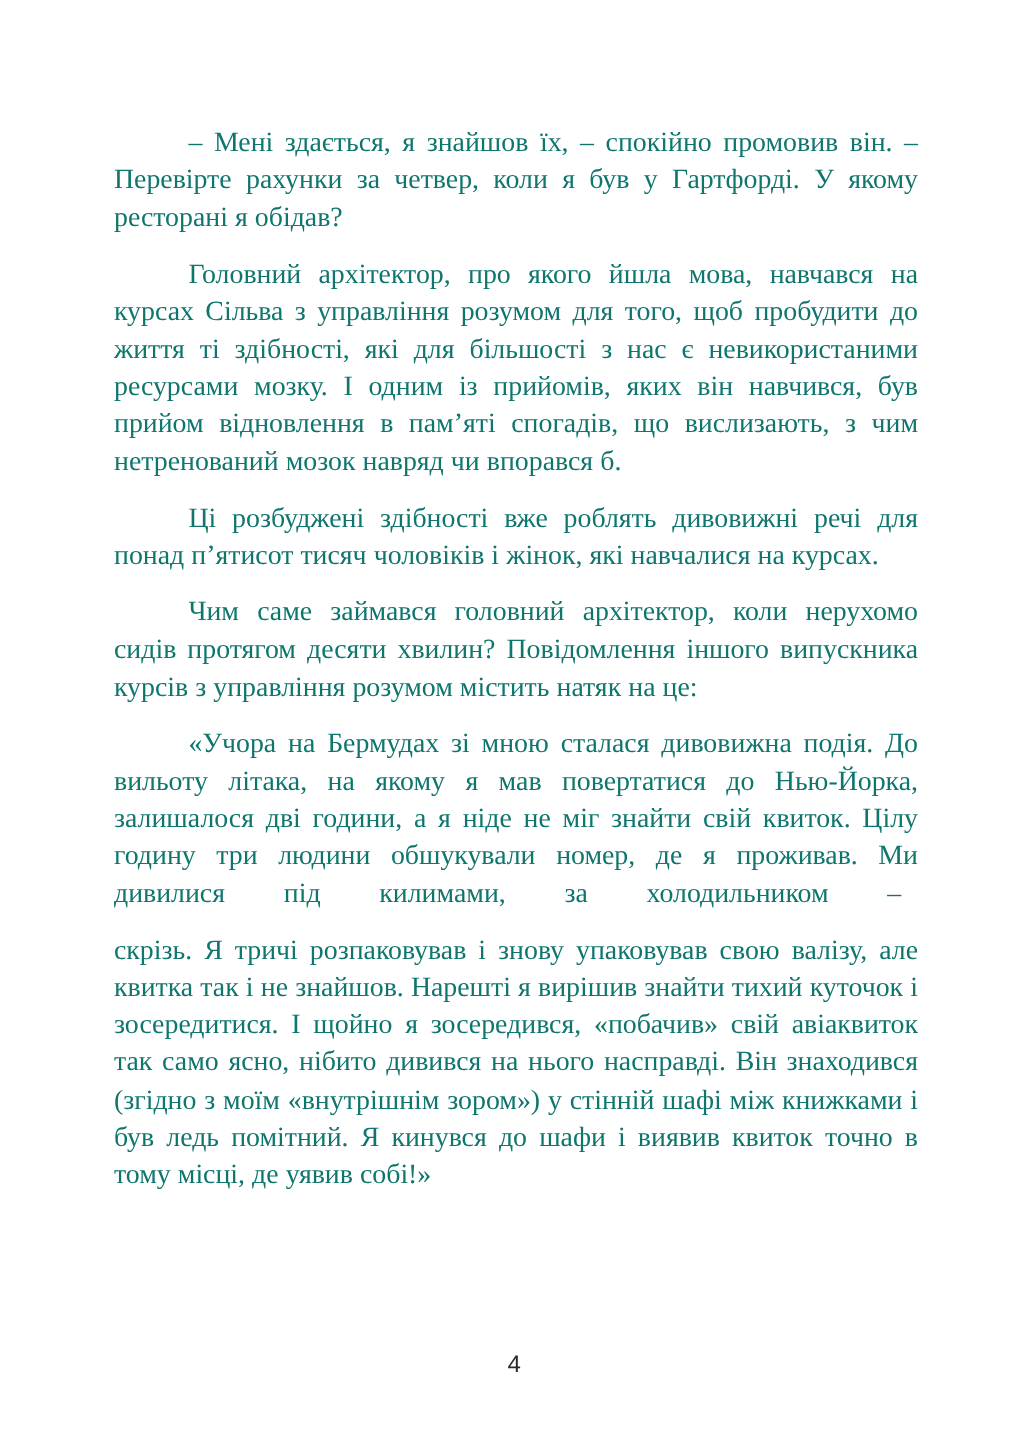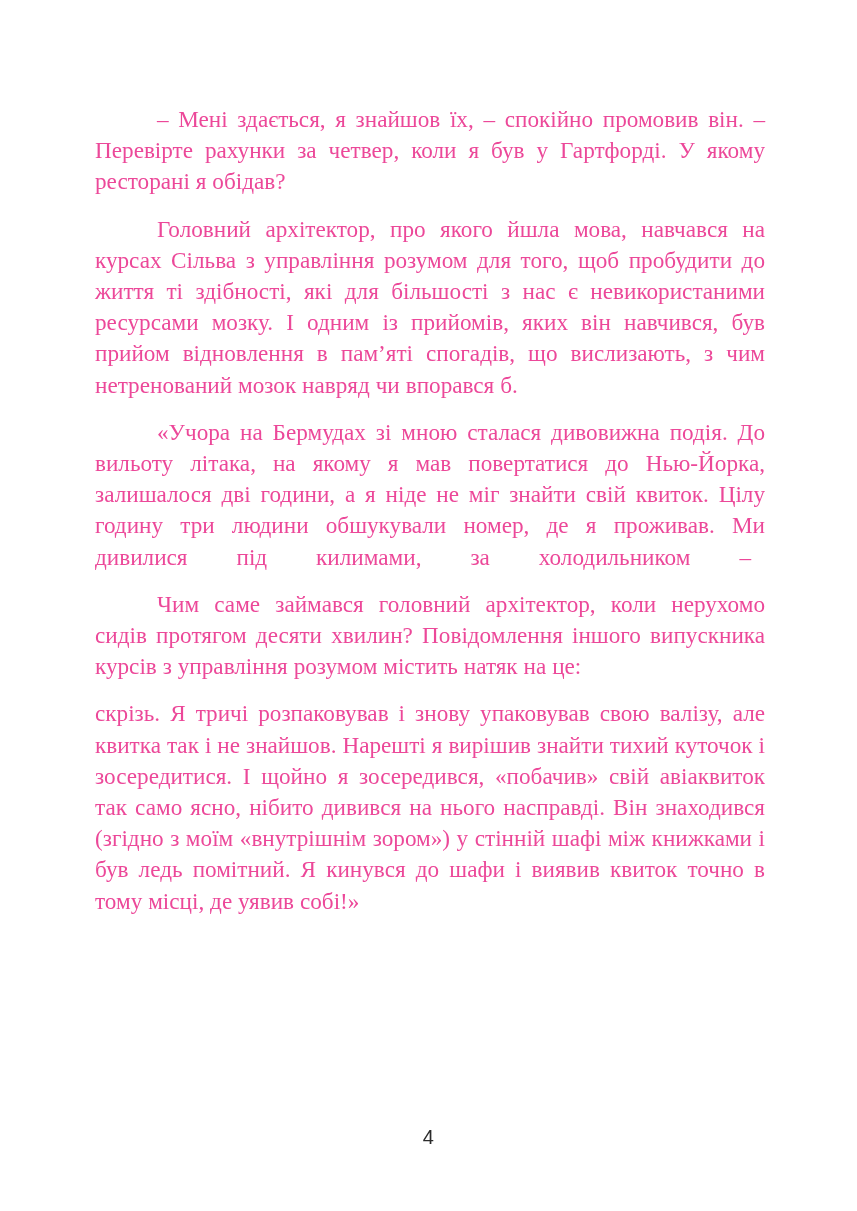--- a/index.html
+++ b/index.html
@@ -20,21 +20,21 @@
   }
 
   .text-block {
     position: absolute;
     left: 95px;
     top: 104px;
     width: 670px;
     font-family: "Liberation Serif", "DejaVu Serif", serif;
     font-size: 23.2px;
     line-height: 31.2px;
-    color: #ec4899;
+    color: #0f766e;
     text-align: justify;
     text-justify: inter-word;
     -webkit-hyphens: none;
     hyphens: none;
     word-spacing: 0.1px;
   }
 
   p.para {
     margin: 0;
     text-indent: 62px;
@@ -74,24 +74,25 @@
 
 <div class="page">
 
   <div class="text-block">
 
     <p class="para">– Мені здається, я знайшов їх, – спокійно промовив він. – Перевірте рахунки за четвер, коли я був у Гартфорді. У якому ресторані я обідав?</p>
 
 
     <p class="para">Головний архітектор, про якого йшла мова, навчався на курсах Сільва з управління розумом для того, щоб пробудити до життя ті здібності, які для більшості з нас є невикористаними ресурсами мозку. І одним із прийомів, яких він навчився, був прийом відновлення в пам’яті спогадів, що вислизають, з чим нетренований мозок навряд чи впорався б.</p>
 
+    <p class="para">Ці розбуджені здібності вже роблять дивовижні речі для понад п’ятисот тисяч чоловіків і жінок, які навчалися на курсах.</p>
+
+    <p class="para">Чим саме займався головний архітектор, коли нерухомо сидів протягом десяти хвилин? Повідомлення іншого випускника курсів з управління розумом містить натяк на це:</p>
 
     <p class="para justify-last"><span>«Учора на Бермудах зі мною сталася дивовижна подія. До вильоту літака, на якому я мав повертатися до Нью-Йорка, залишалося дві години, а я ніде не міг знайти свій квиток. Цілу годину три людини обшукували номер, де я проживав. Ми дивилися під килимами, за холодильником –</span><span class="wide-gap"></span></p>
-
-    <p class="para">Чим саме займався головний архітектор, коли нерухомо сидів протягом десяти хвилин? Повідомлення іншого випускника курсів з управління розумом містить натяк на це:</p>
 
     <p class="para" style="text-indent:0">скрізь. Я тричі розпаковував і знову упаковував свою валізу, але квитка так і не знайшов. Нарешті я вирішив знайти тихий куточок і зосередитися. І щойно я зосередився, «побачив» свій авіаквиток так само ясно, нібито дивився на нього насправді. Він знаходився (згідно з моїм «внутрішнім зором») у стінній шафі між книжками і був ледь помітний. Я кинувся до шафи і виявив квиток точно в тому місці, де уявив собі!»</p>
 
 
   </div>
 
   <div class="page-number">4</div>
 
 </div>
 

